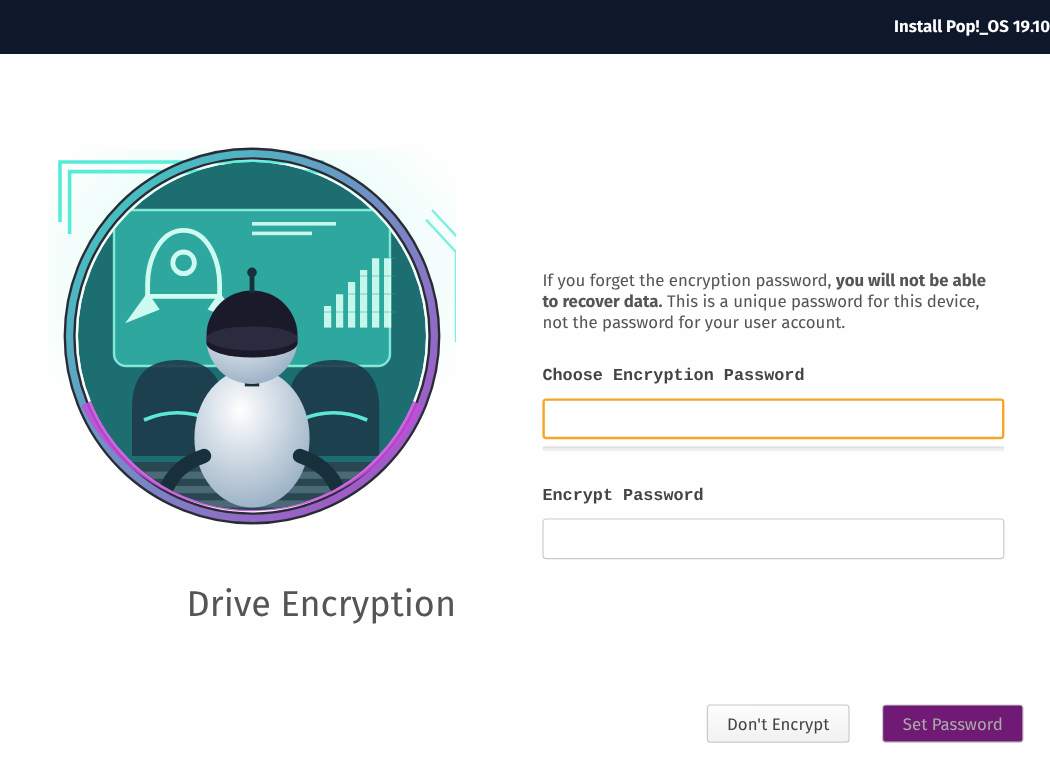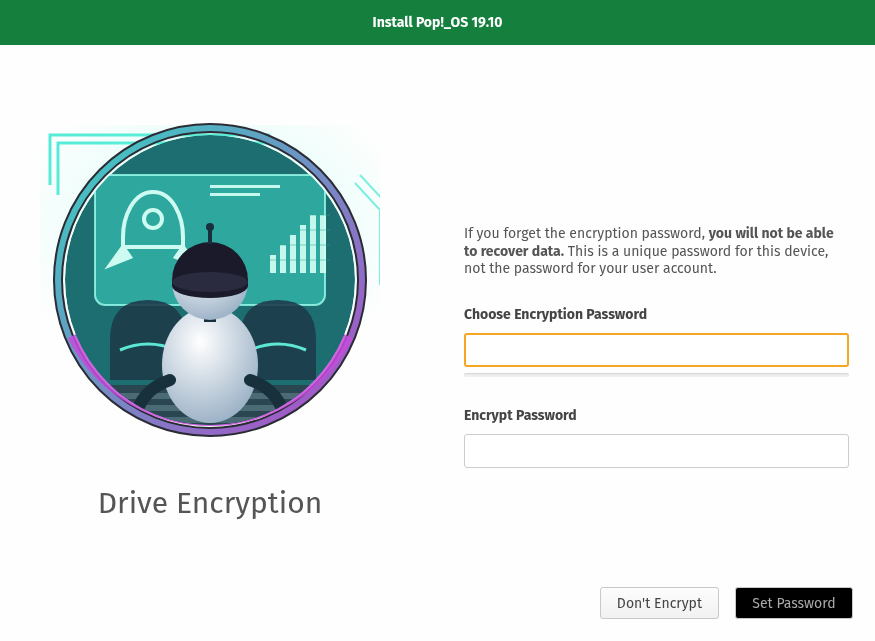--- a/index.html
+++ b/index.html
@@ -7,24 +7,24 @@
     padding: 0;
     width: 875px;
     height: 641px;
     font-family: "Fira Sans", "Noto Sans", "Segoe UI", sans-serif;
     background: #fefefe;
     color: #333;
     overflow: hidden;
   }
   .titlebar {
     height: 45px;
-    background: #15803d;
+    background: #0f172a;
     display: flex;
     align-items: center;
-    justify-content: center;
+    justify-content: flex-end;
     color: #fff;
     font-weight: 700;
     font-size: 14px;
   }
   .content {
     position: relative;
     width: 100%;
     height: calc(641px - 45px);
   }
   .left-pane {
@@ -37,46 +37,47 @@
     width: 340px;
     height: 340px;
     position: relative;
   }
   .illustration svg {
     width: 100%;
     height: 100%;
   }
   .page-title {
     margin-top: 40px;
-    text-align: center;
+    text-align: right;
     font-size: 30px;
     font-weight: 400;
     color: #555;
     width: 340px;
   }
   .right-pane {
     position: absolute;
-    left: 464px;
+    left: 452px;
     top: 180px;
     width: 385px;
   }
   .info-text {
     font-size: 14px;
     line-height: 1.25;
     color: #555;
     margin-bottom: 28px;
   }
   .info-text b {
     font-weight: 700;
   }
   .field-label {
     font-size: 14px;
     font-weight: 700;
     color: #444;
     margin-bottom: 10px;
+    font-family: Liberation Mono, monospace;
   }
   .text-input {
     width: 100%;
     height: 34px;
     box-sizing: border-box;
     border: 1px solid #ccc;
     border-radius: 3px;
     padding: 4px 8px;
     font-size: 14px;
     background: #fff;
@@ -95,38 +96,38 @@
     box-shadow: inset 0 1px 1px rgba(0,0,0,0.08);
   }
   .field-block {
     margin-bottom: 30px;
   }
   .button-bar {
     position: absolute;
     right: 22px;
     bottom: 22px;
     display: flex;
-    gap: 16px;
+    gap: 27px;
   }
   .btn {
     min-width: 118px;
     height: 32px;
     border: 1px solid #c9c9c9;
     border-radius: 3px;
     background: linear-gradient(#fdfdfd, #f1f1f1);
     font-size: 14px;
     color: #444;
     font-family: inherit;
     cursor: pointer;
     padding: 0 16px;
   }
   .btn:disabled {
     color: #aaa;
     cursor: default;
-    background: #000000;
+    background: #701a75;
   }
 </style>
 </head>
 <body>
 
 <div class="titlebar">
   <span>Install Pop!_OS 19.10</span>
 </div>
 
 <div class="content">

